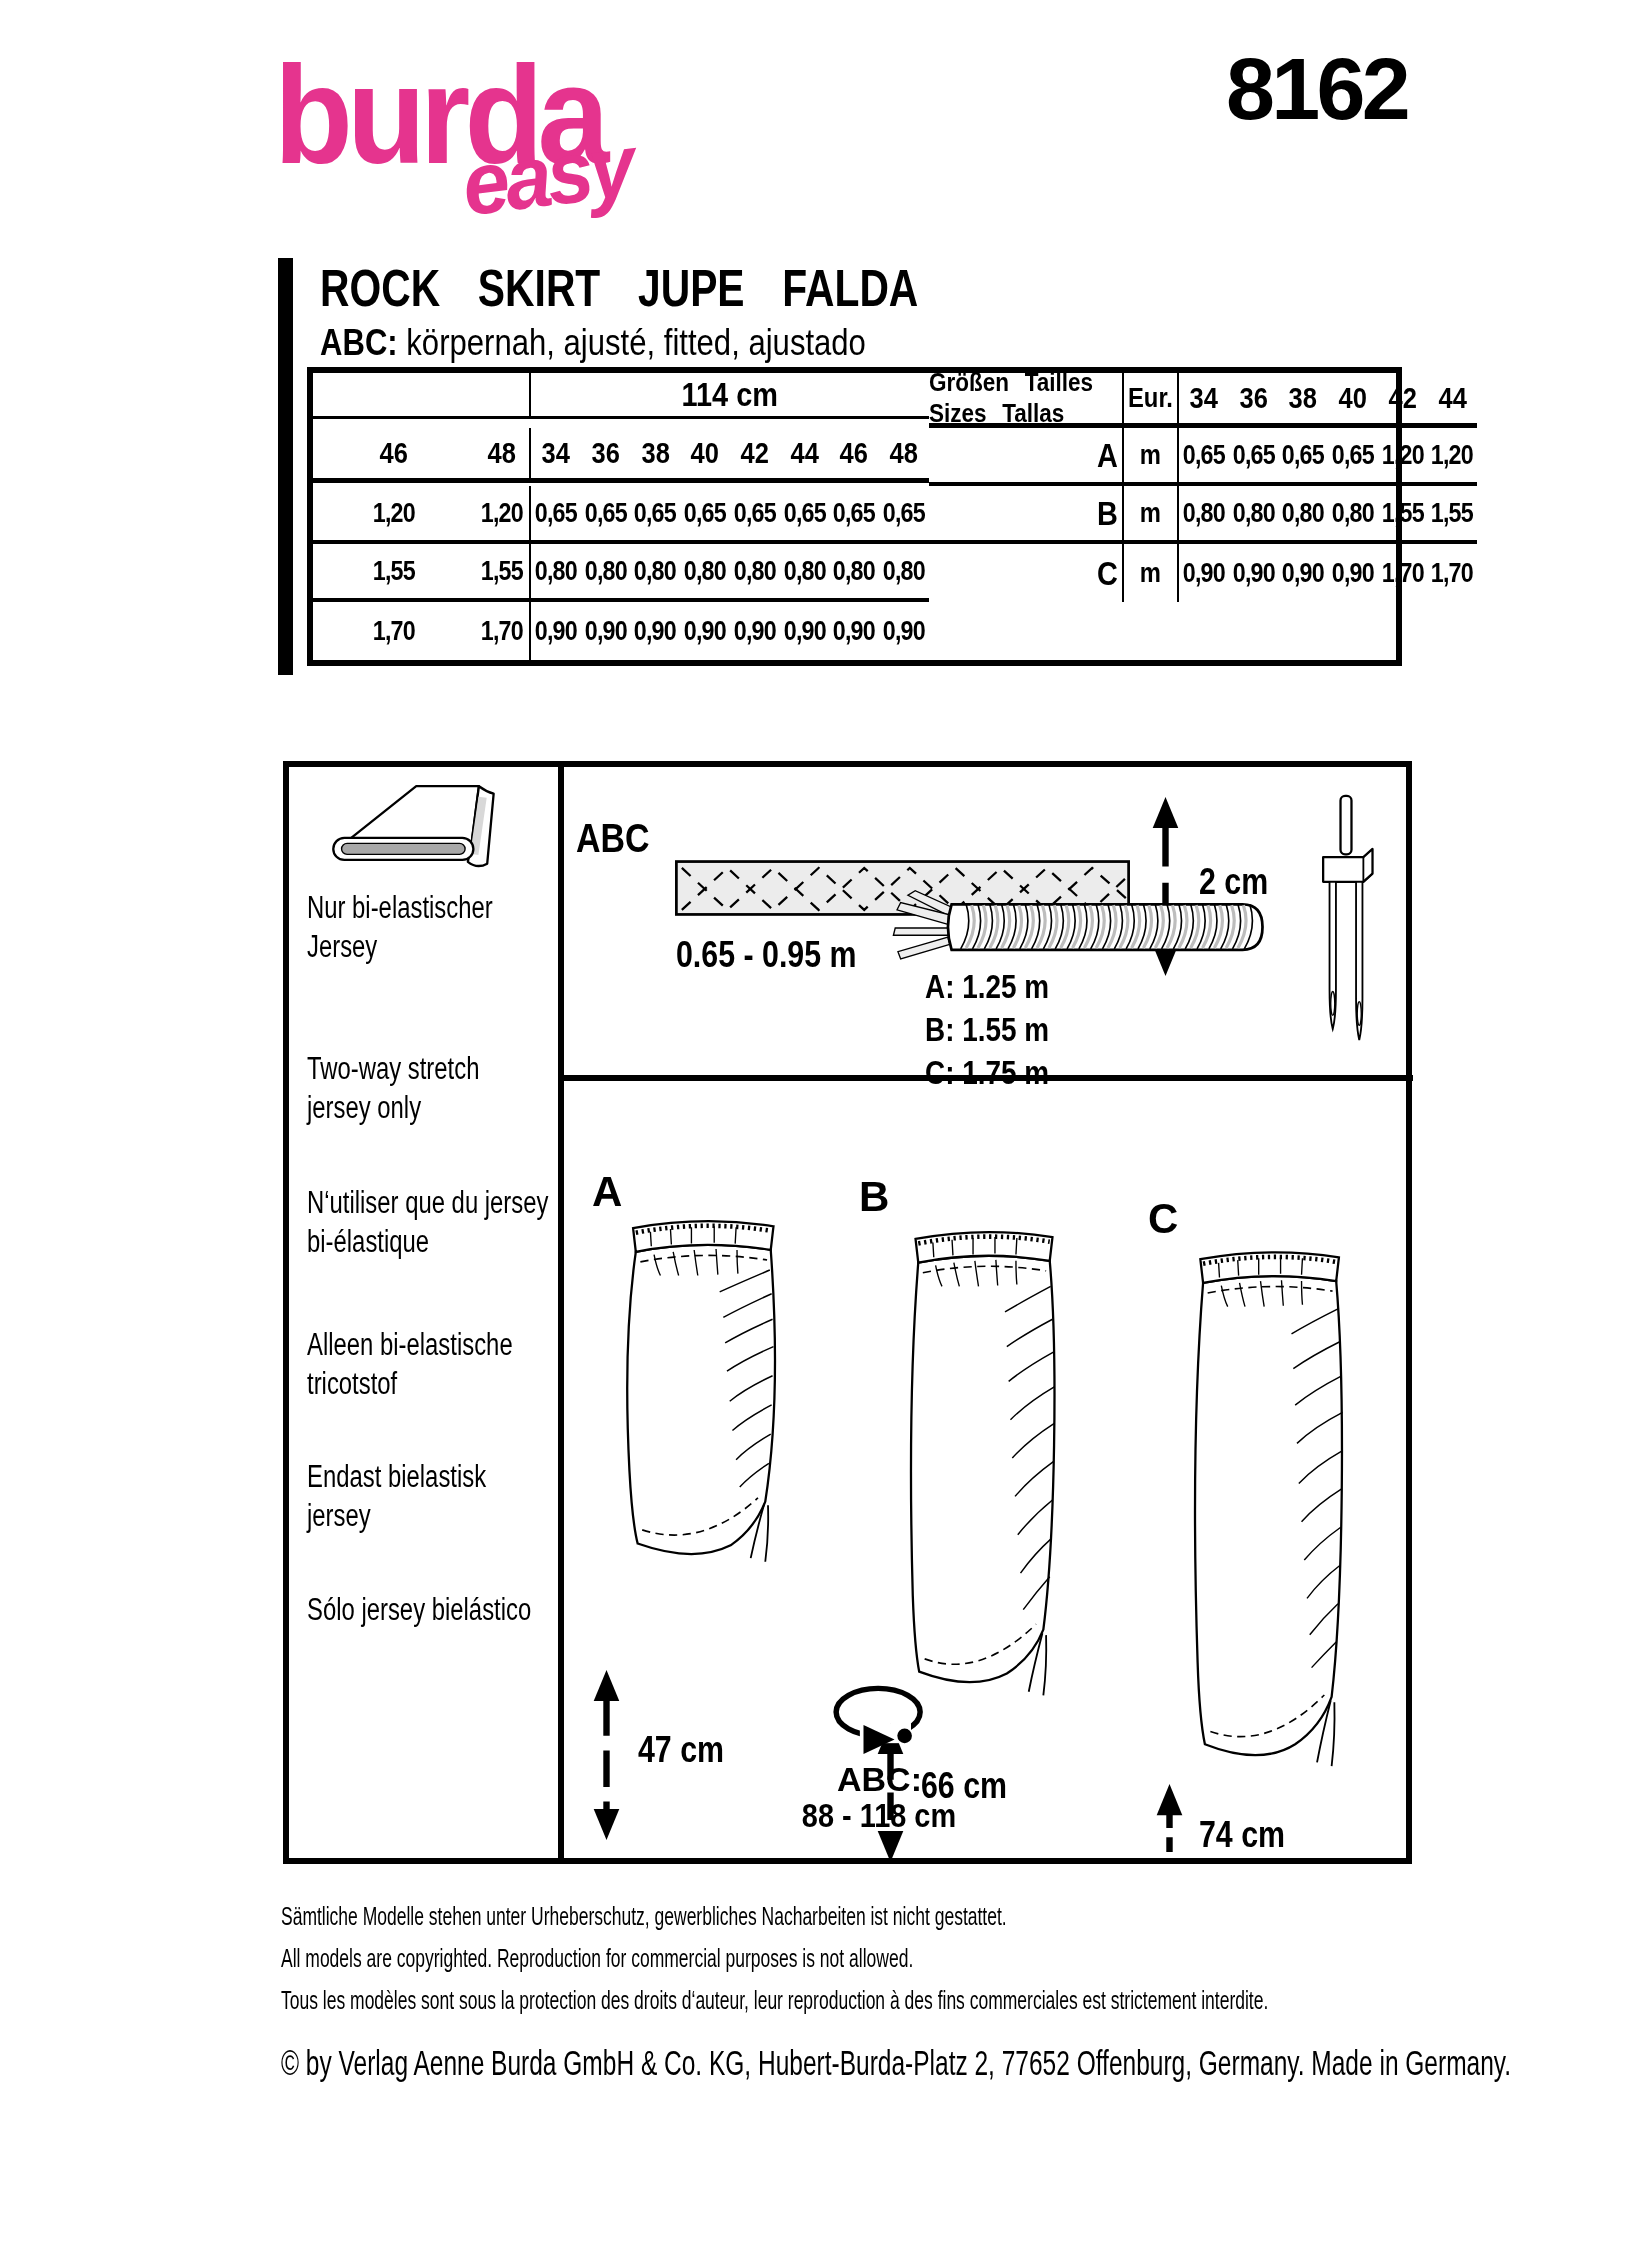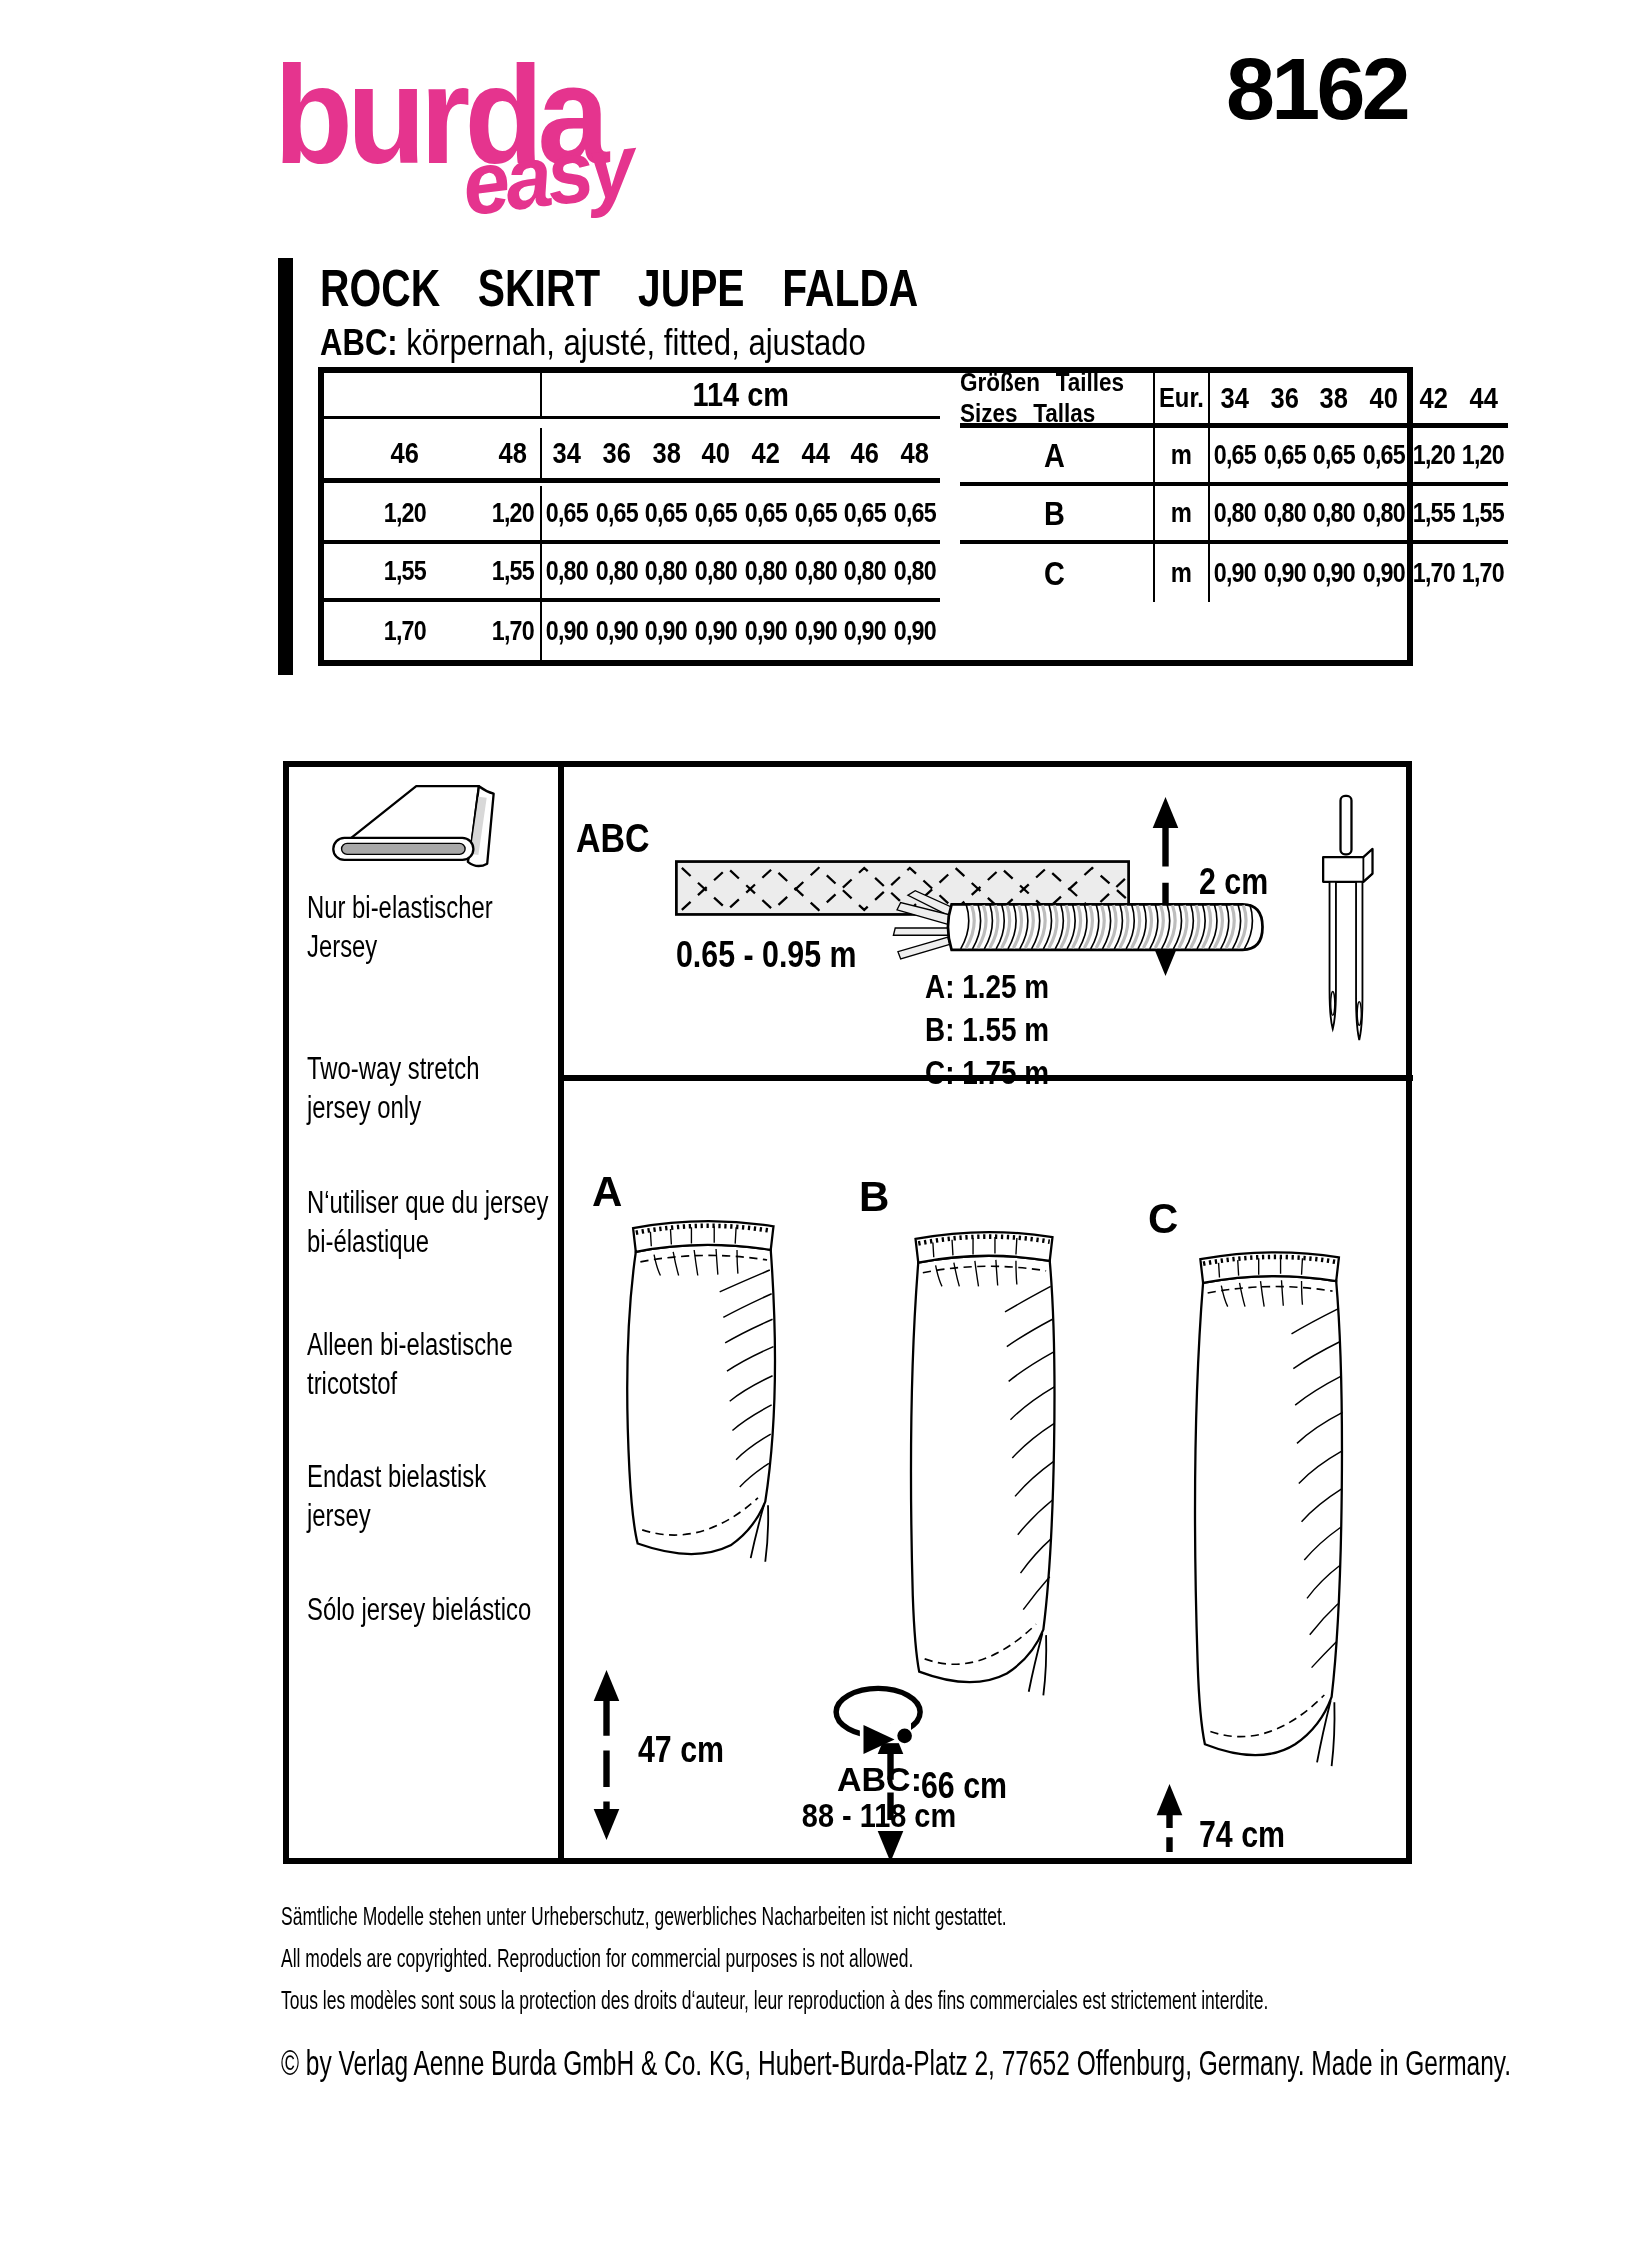--- a/index.html
+++ b/index.html
@@ -6,24 +6,24 @@
   body{width:1640px;height:2266px;position:relative;font-family:"Liberation Sans",sans-serif;color:#000;overflow:hidden;}
   .t{position:absolute;}
   .b{font-weight:bold;}
   .sx70{transform:scaleX(0.70);transform-origin:left top;}
   .sx77{transform:scaleX(0.77);transform-origin:left top;}
   .sx82{transform:scaleX(0.82);transform-origin:left top;}
   .sx85{transform:scaleX(0.85);transform-origin:left top;}
   .note{white-space:pre-line;font-size:31px;line-height:1.26;width:365px;}
   .logo{color:#E5348E;}
   
-  #size-table{position:absolute;left:318px;top:367px;width:1095px;box-sizing:border-box;border:6.4px solid #000;display:grid;grid-template-columns:161px 55px repeat(16,1fr);background:#fff;}
+  #size-table{position:absolute;left:307px;top:367px;width:1095px;box-sizing:border-box;border:6.4px solid #000;display:grid;grid-template-columns:161px 55px repeat(16,1fr);background:#fff;}
   .cell{display:flex;align-items:center;justify-content:center;font-weight:bold;box-sizing:border-box;}
   .cell>span{display:inline-block;transform:scaleX(0.85);white-space:nowrap;}
-  .cell.left{justify-content:center;margin-left:20px;}
+  .cell.left{justify-content:flex-end;}
   .cell.left>span{transform-origin:left center;}
   .h1{height:46px;} .h2{height:55px;} .h3{height:58px;}
   .sp2{grid-column:span 2;} .sp8{grid-column:span 8;}
   .bb4{border-bottom:3.7px solid #000;} .bb6{border-bottom:5.5px solid #000;} .bb5{border-bottom:4.6px solid #000;}
   .bl3{border-left:2.7px solid #000;}
   .fs-group{font-size:34px;} .fs-size{font-size:30px;} .fs-val{font-size:27.4px;letter-spacing:-0.9px;} .fs-eur{font-size:28px;}
   .rowhdr{font-size:26.5px;line-height:1.18;word-spacing:11px;}
   .viewletter{font-size:34px;}
   
   .blackbar{background:#000;}

